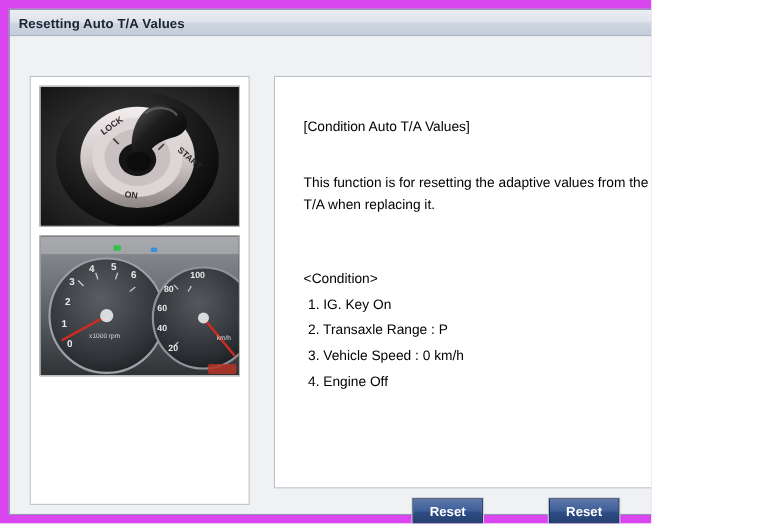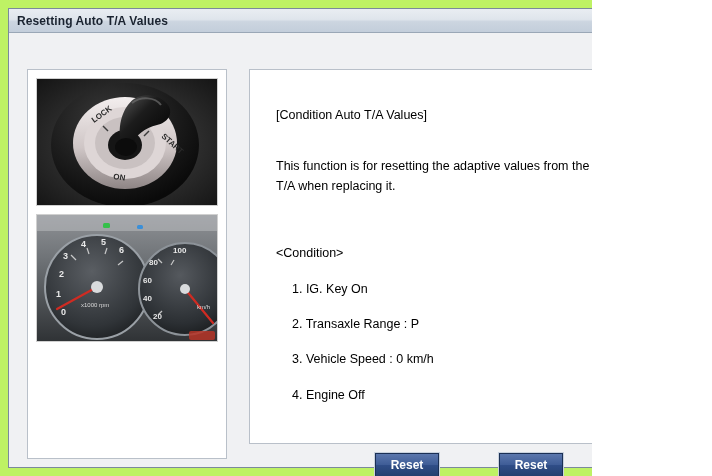--- a/index.html
+++ b/index.html
@@ -8,21 +8,21 @@
     background: #ffffff;
   }
   body {
     font-family: "Liberation Sans", sans-serif;
   }
   #app {
     position: relative;
     width: 592px;
     height: 476px;
     box-sizing: border-box;
-    background: #bef264;
+    background: #d946ef;
     overflow: hidden;
   }
 
   
   .window {
     position: absolute;
     left: 8px;
     top: 8px;
     width: 696px;
     height: 460px;
@@ -127,21 +127,21 @@
   }
   .cond-title {
     margin: 48px 0 0 0;
   }
   .cond-list {
     margin: 2px 0 0 0;
     padding: 0;
     list-style: none;
   }
   .cond-list li {
-    margin: 16px;
+    margin: 4px;
     padding: 0;
   }
 
   
   .buttons {
     position: absolute;
     left: 240px;
     top: 420px;
     width: 440px;
     height: 28px;

